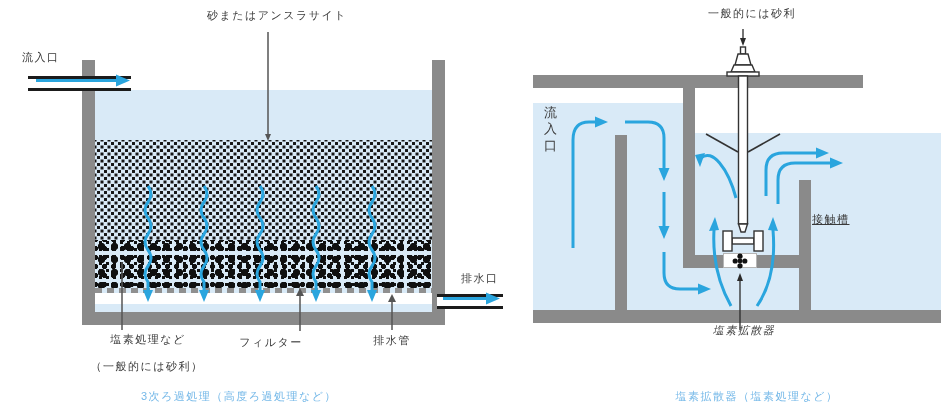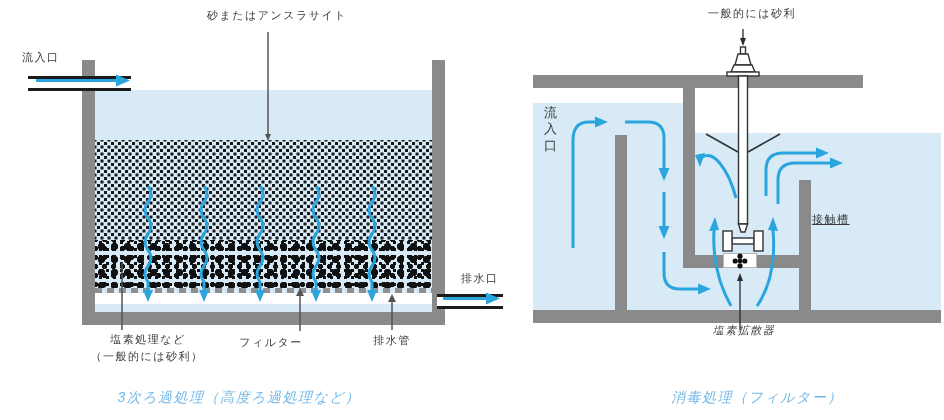--- a/index.html
+++ b/index.html
@@ -16,22 +16,22 @@
   }
   .abs{position:absolute;}
   .wall{background:var(--wall);}
   .water{background:var(--water);}
   .label{
     position:absolute;font-size:11px;color:var(--text);letter-spacing:1.5px;
     white-space:nowrap;line-height:1.2;
   }
   .label.centered{transform:translateX(-50%);}
   .caption{
-    position:absolute;font-size:14px;color:var(--caption);letter-spacing:1.5px;
-    white-space:nowrap;transform:translateX(-50%);font-style:italic;
+    position:absolute;font-size:11px;color:var(--caption);letter-spacing:1.5px;
+    white-space:nowrap;transform:translateX(-50%);
   }
   .vlabel{
     position:absolute;font-size:13px;color:var(--text);width:15px;line-height:1.25;
     word-break:break-all;white-space:normal;letter-spacing:0;
   }
   .pipe{
     position:absolute;background:#ffffff;
     border-top:3px solid #1b1b1b;border-bottom:3px solid #1b1b1b;
   }
   
@@ -77,21 +77,21 @@
     <div class="abs" style="left:95px;top:293px;width:337px;height:19px;background:#ffffff;"></div>
     <div class="abs water" style="left:95px;top:304px;width:337px;height:8px;"></div>
 
     <div class="abs pipe" style="left:28px;top:76px;width:103px;height:9px;"></div>
     <div class="abs pipe" style="left:437px;top:294px;width:66px;height:9px;"></div>
 
     <div class="label" style="left:22px;top:51px;">流入口</div>
     <div class="label centered" style="left:277px;top:9px;">砂またはアンスラサイト</div>
     <div class="label" style="left:461px;top:272px;">排水口</div>
     <div class="label centered" style="left:148px;top:333px;">塩素処理など</div>
-    <div class="label centered" style="left:147px;top:350px;">（一般的には砂利）</div>
+    <div class="label centered" style="left:147px;top:360px;">（一般的には砂利）</div>
     <div class="label centered" style="left:271px;top:336px;">フィルター</div>
     <div class="label centered" style="left:392px;top:334px;">排水管</div>
     <div class="caption" style="left:239px;top:389px;">3次ろ過処理（高度ろ過処理など）</div>
   </div>
 
   <div>
 
     <div class="abs water" style="left:533px;top:103px;width:162px;height:207px;"></div>
     <div class="abs water" style="left:695px;top:133px;width:246px;height:177px;"></div>
 
@@ -101,21 +101,21 @@
     <div class="abs wall" style="left:799px;top:180px;width:12px;height:130px;"></div>
     <div class="abs wall" style="left:683px;top:255px;width:40px;height:13px;"></div>
     <div class="abs wall" style="left:757px;top:255px;width:54px;height:13px;"></div>
     <div class="abs" style="left:723px;top:253px;width:34px;height:15px;background:#ffffff;border:1px solid #b5b5b5;box-sizing:border-box;"></div>
     <div class="abs wall" style="left:533px;top:310px;width:408px;height:13px;"></div>
 
     <div class="label centered" style="left:752px;top:7px;">一般的には砂利</div>
     <div class="vlabel" style="left:544px;top:105px;">流入口</div>
     <div class="label" style="left:812px;top:213px;text-decoration:underline;">接触槽</div>
     <div class="label centered" style="left:744px;top:324px;font-style:italic;">塩素拡散器</div>
-    <div class="caption" style="left:757px;top:389px;">消毒処理（フィルター）</div>
+    <div class="caption" style="left:757px;top:389px;">塩素拡散器（塩素処理など）</div>
   </div>
 
   <svg class="abs" style="left:0;top:0;pointer-events:none;" width="944" height="420" viewBox="0 0 944 420">
 
     <g stroke="var(--arrow)" fill="var(--arrow)">
       <line x1="36" y1="80.5" x2="118" y2="80.5" stroke-width="3"></line>
       <polygon points="116,74.5 130,80.5 116,86.5" stroke="none"></polygon>
     </g>
     <g stroke="var(--arrow)" fill="var(--arrow)">
       <line x1="443" y1="298.5" x2="488" y2="298.5" stroke-width="3"></line>

